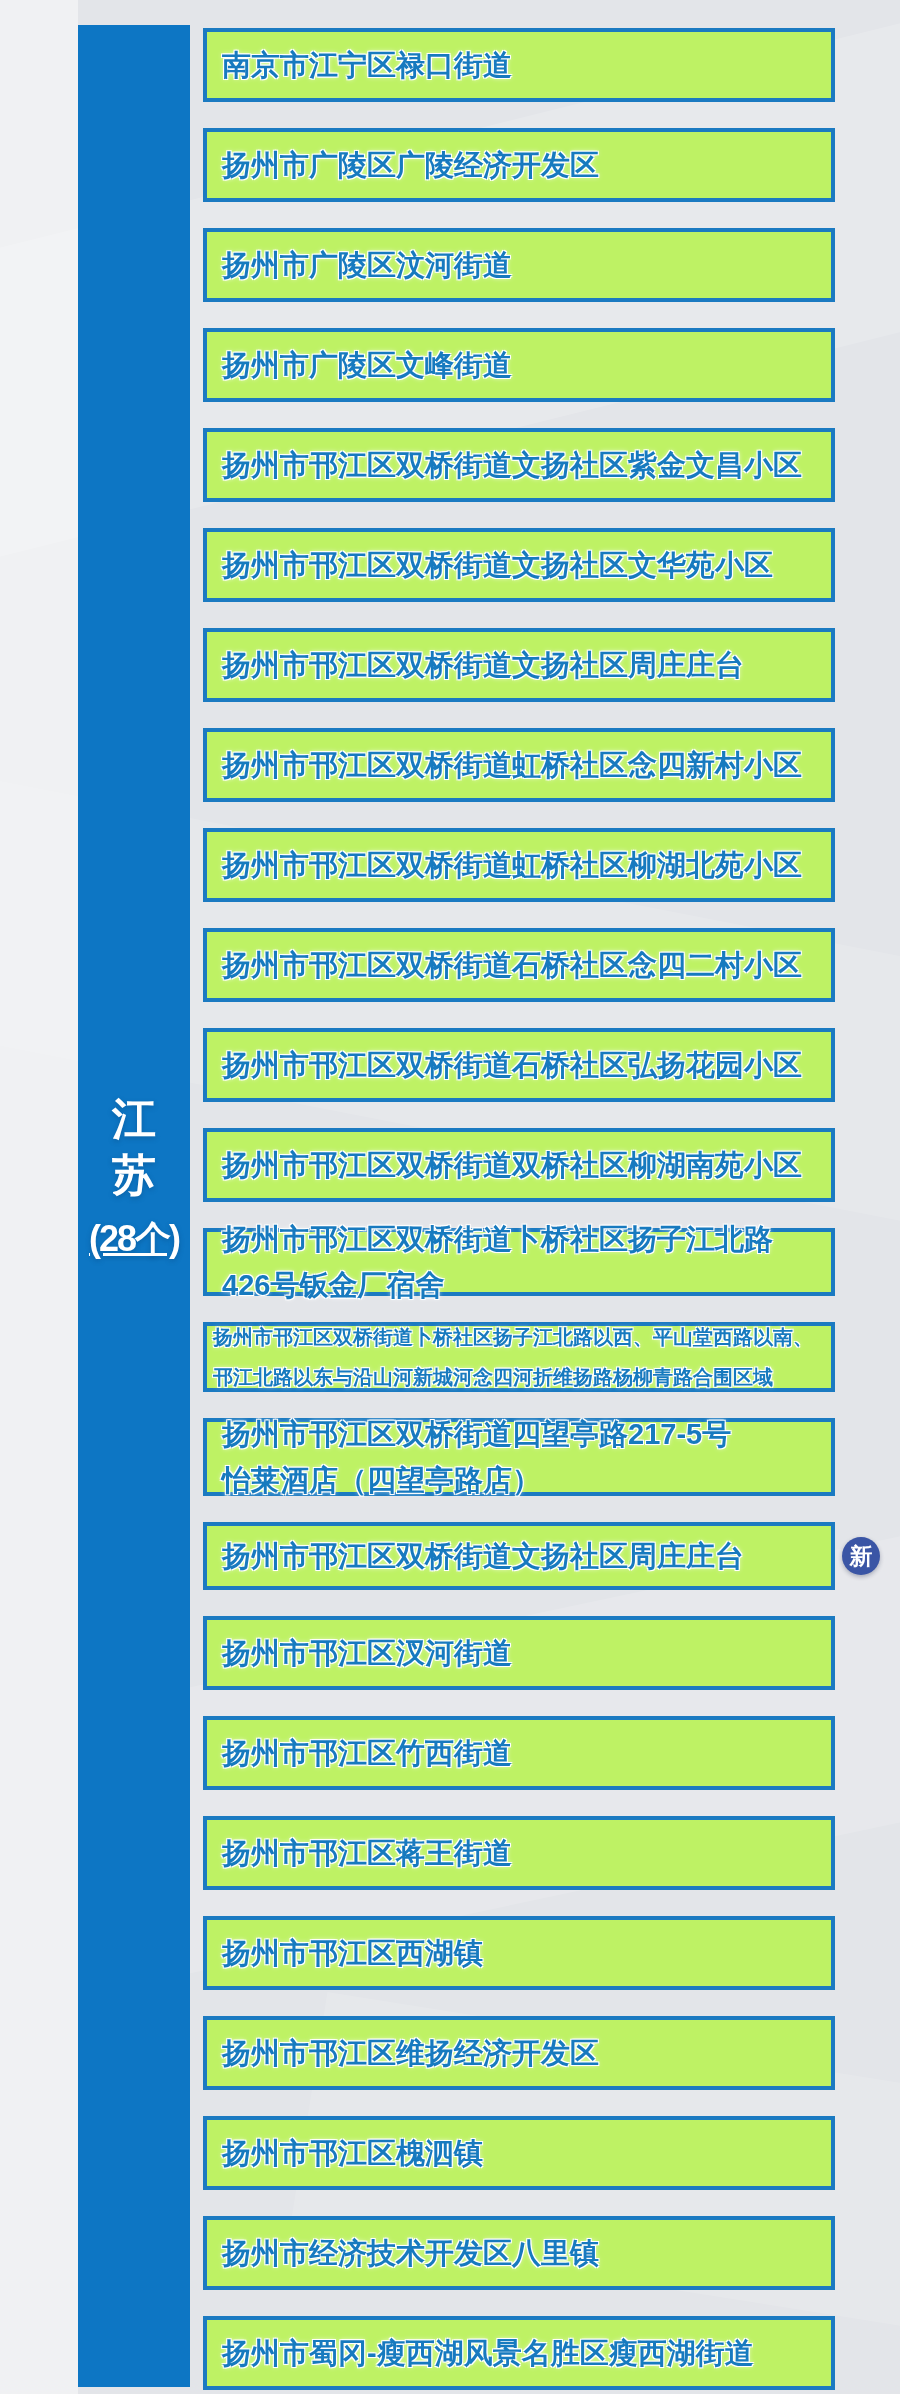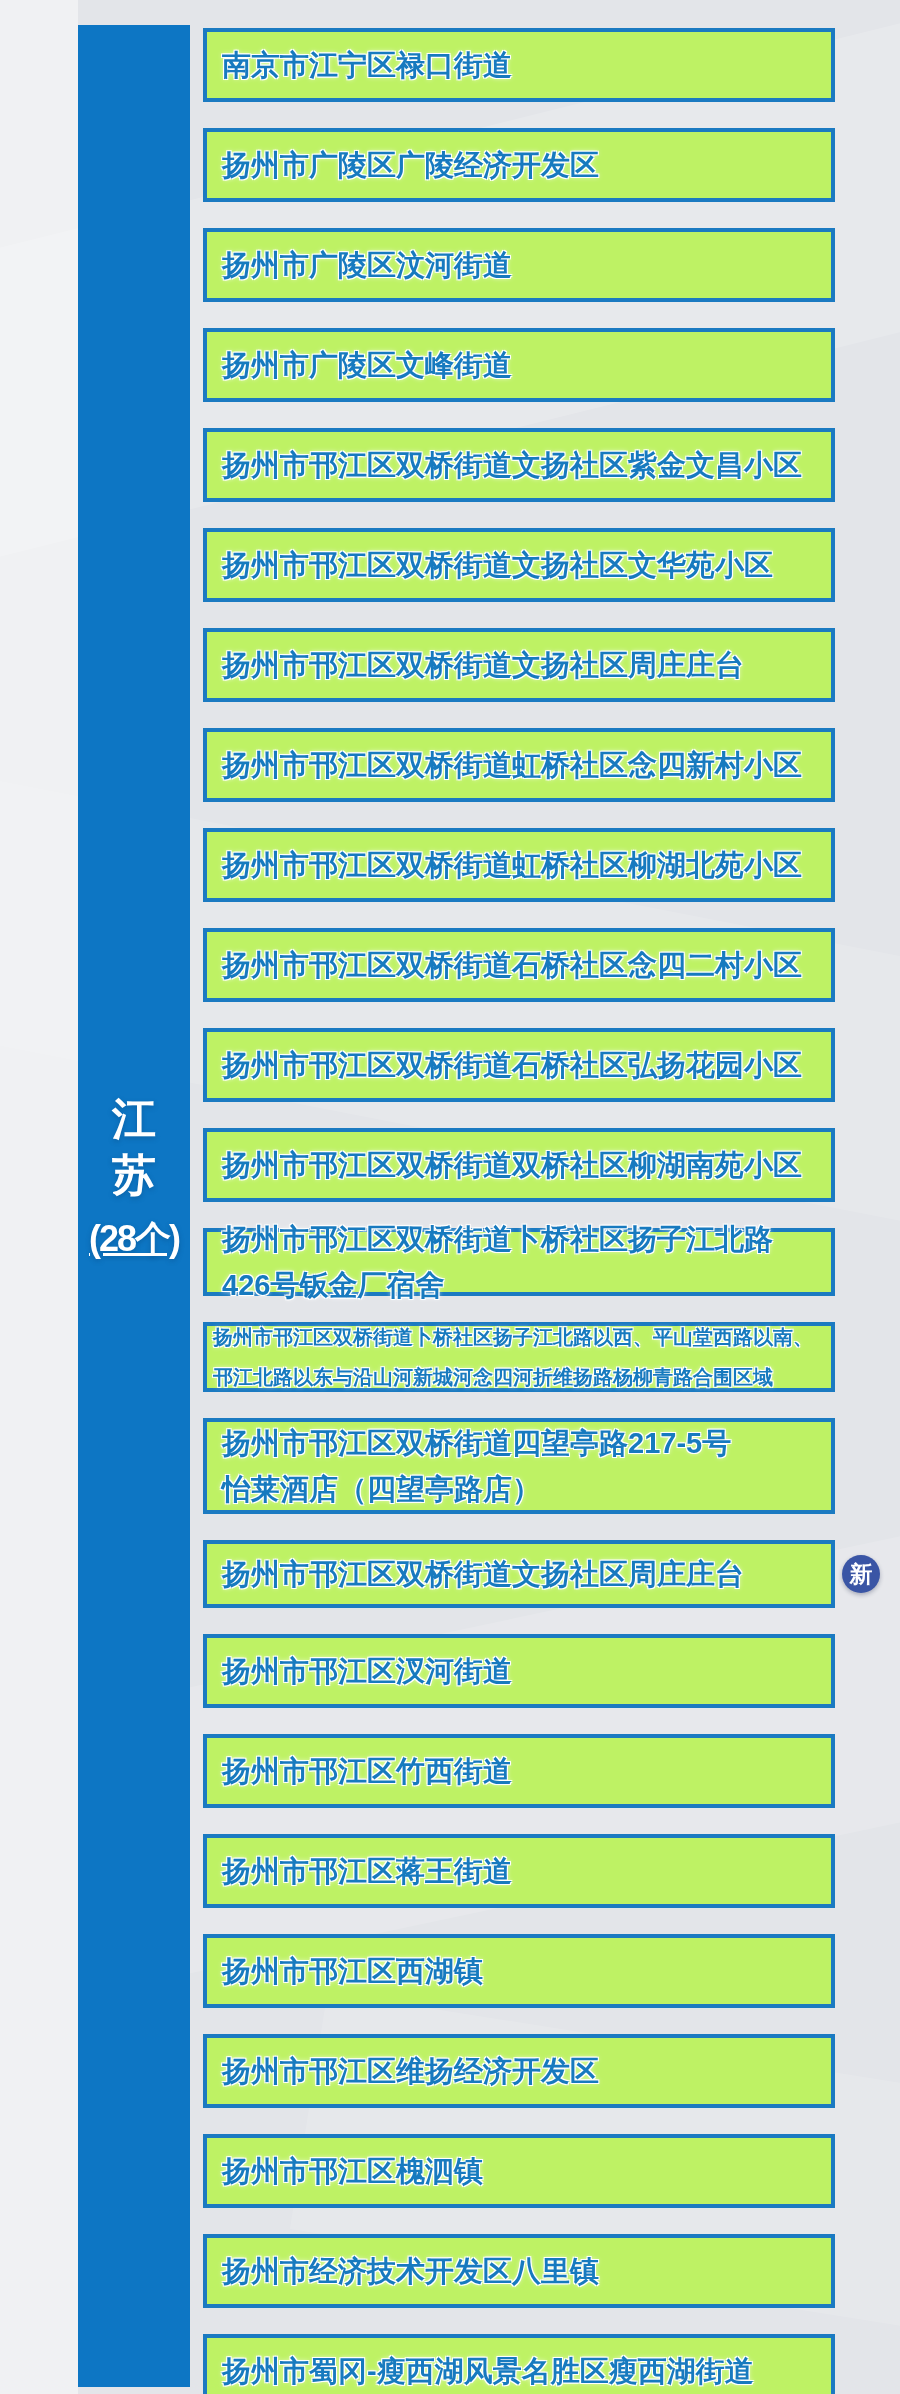--- a/index.html
+++ b/index.html
@@ -114,21 +114,21 @@
         <div class="line">扬州市邗江区双桥街道双桥社区柳湖南苑小区</div>
       </div>
       <div class="box" style="height: 68px;">
         <div class="line">扬州市邗江区双桥街道卜桥社区扬子江北路</div>
         <div class="line">426号钣金厂宿舍</div>
       </div>
       <div class="box small" style="height: 70px;">
         <div class="line">扬州市邗江区双桥街道卜桥社区扬子江北路以西、平山堂西路以南、</div>
         <div class="line">邗江北路以东与沿山河新城河念四河折维扬路杨柳青路合围区域</div>
       </div>
-      <div class="box" style="height: 96px;">
+      <div class="box" style="height: 78px;">
         <div class="line">扬州市邗江区双桥街道四望亭路217-5号</div>
         <div class="line">怡莱酒店（四望亭路店）</div>
       </div>
       <div class="box" style="height: 68px;">
         <div class="line">扬州市邗江区双桥街道文扬社区周庄庄台</div>
         <span class="badge">新</span>
       </div>
       <div class="box">
         <div class="line">扬州市邗江区汊河街道</div>
       </div>

